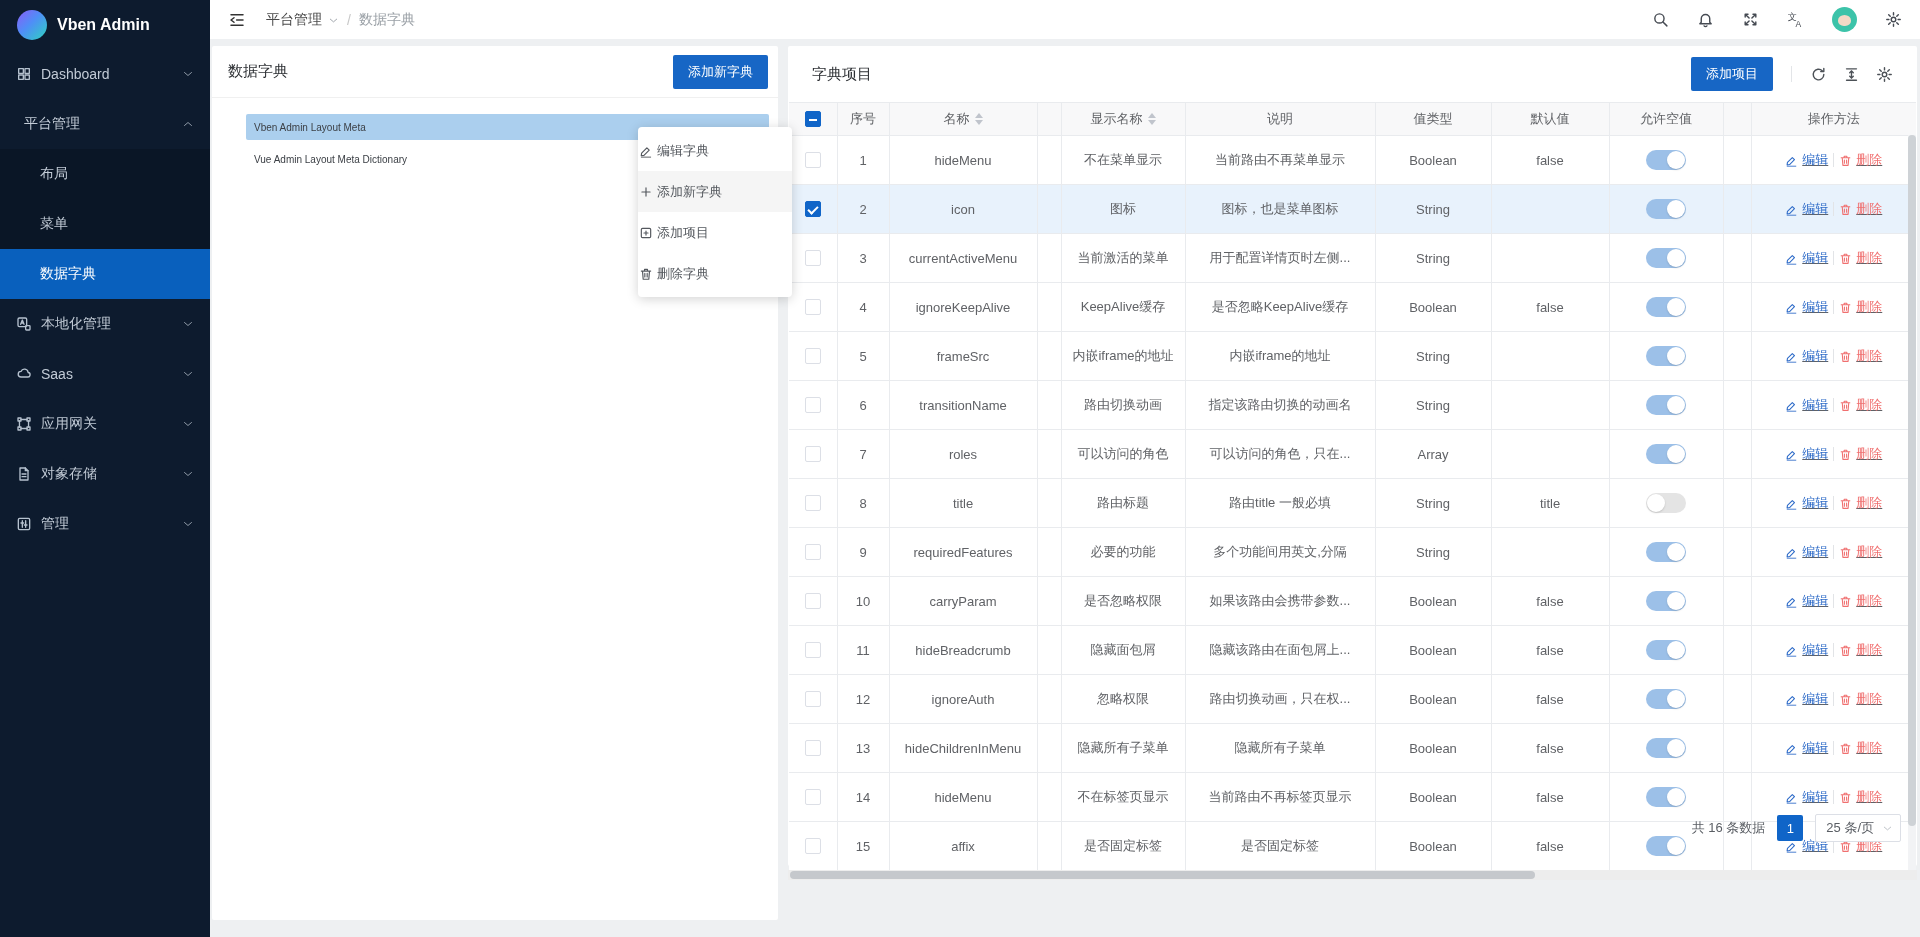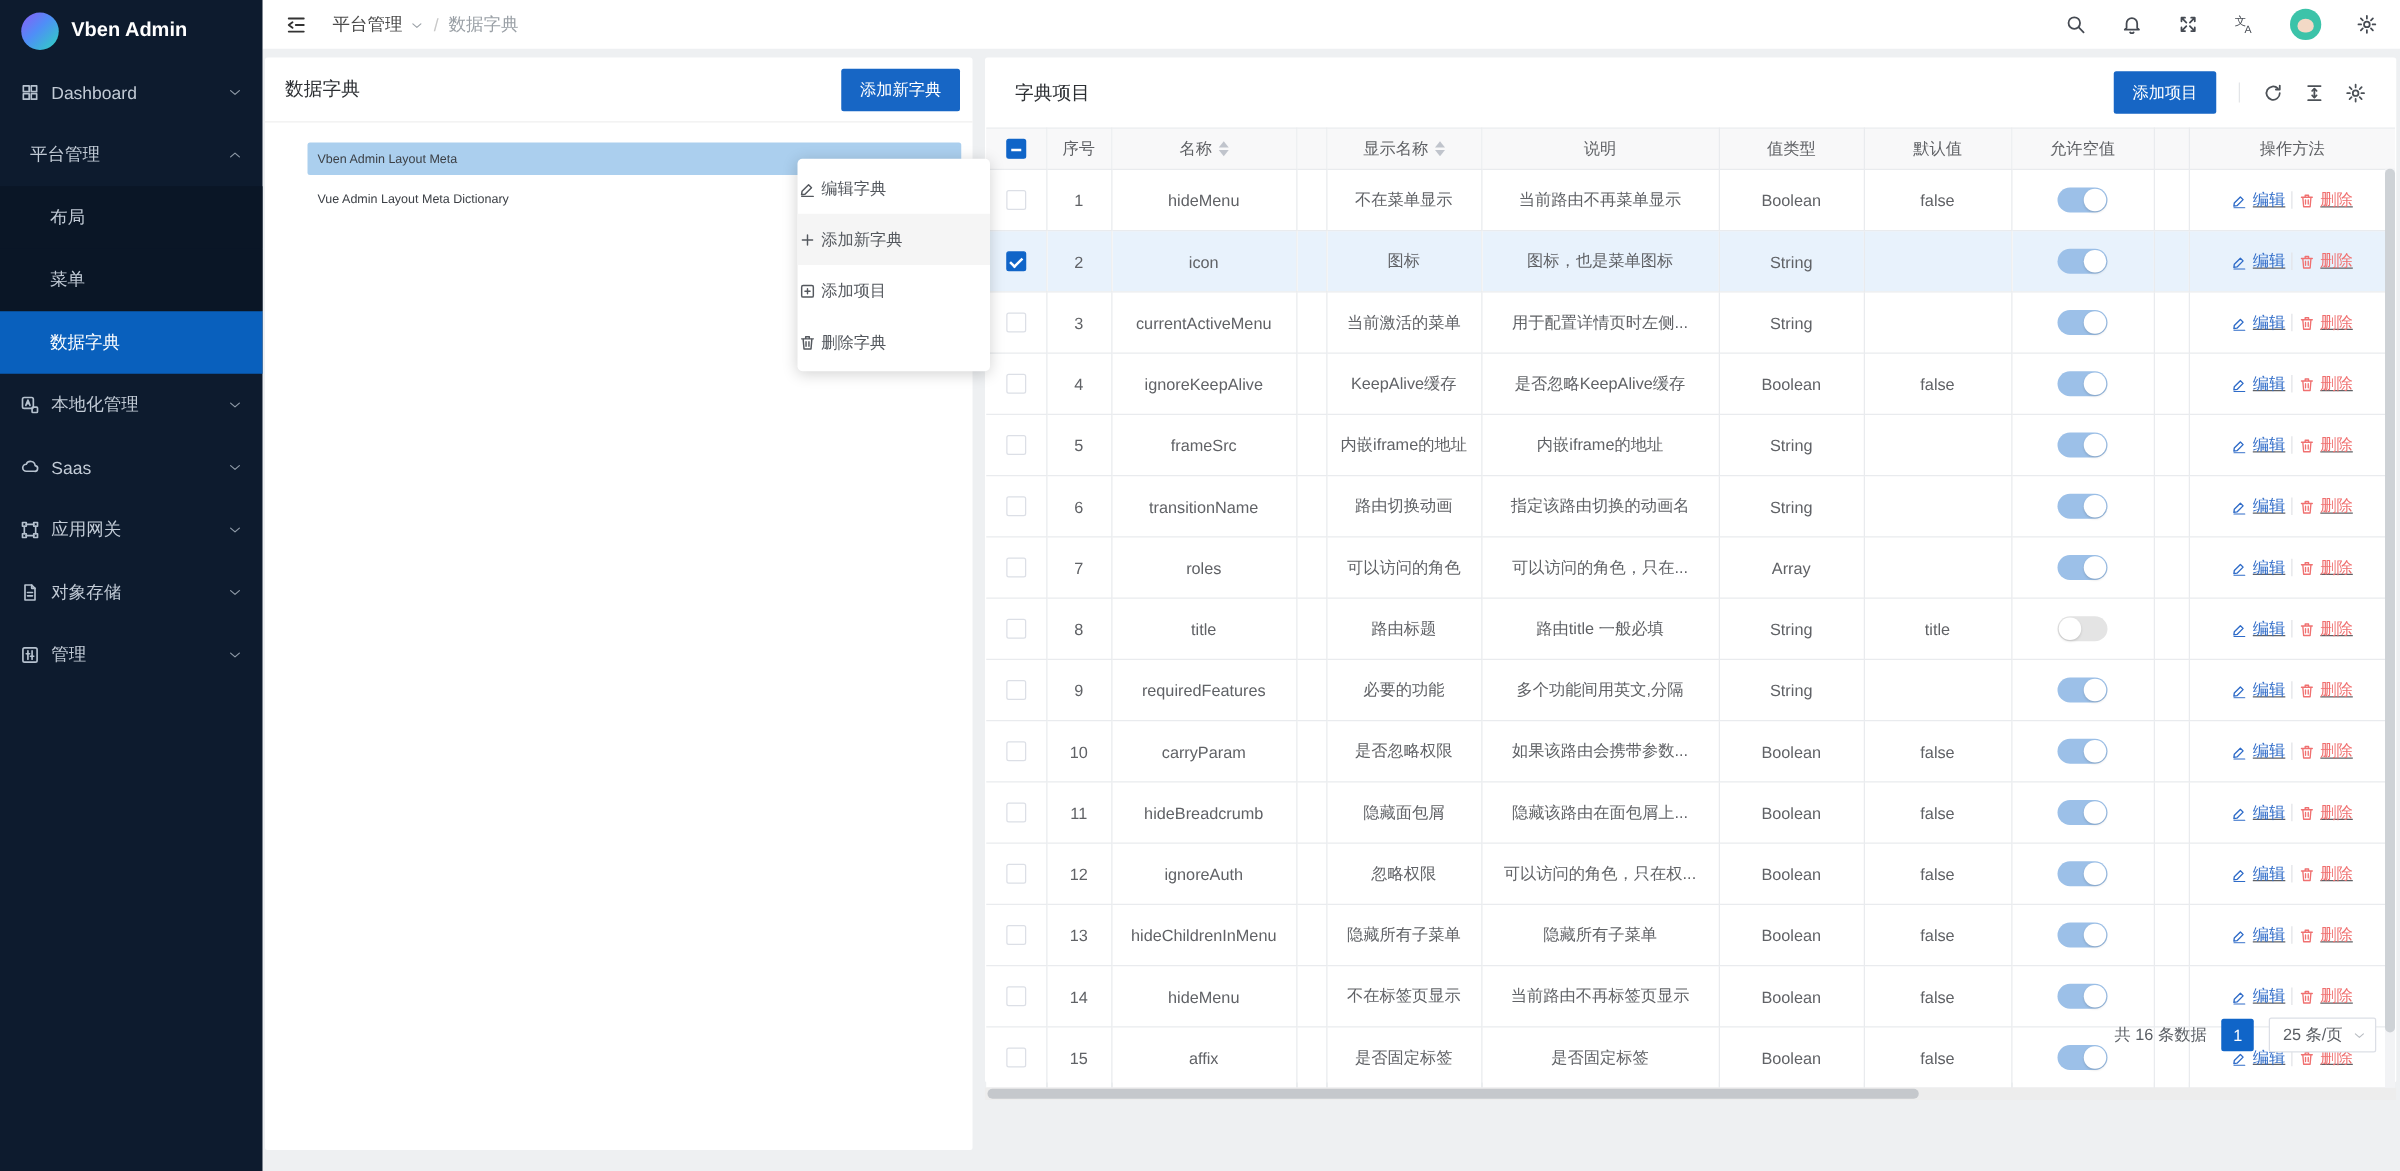--- a/index.html
+++ b/index.html
@@ -736,21 +736,21 @@
               </span>
             </span>
           </td>
         </tr>
         <tr class="">
           <td><span class="cb"></span></td>
           <td>12</td>
           <td>ignoreAuth</td>
           <td></td>
           <td>忽略权限</td>
-          <td>可以访问的角色，只在权...</td>
+          <td>路由切换动画，只在权...</td>
           <td>Boolean</td>
           <td>false</td>
           <td><span class="switch on"></span></td>
           <td></td>
           <td>
             <span class="ops-cell">
               <span class="op-link op-edit">
                 <span class="icon">
                   <svg viewBox="0 0 24 24" fill="none" stroke="currentColor" stroke-width="2" stroke-linecap="round" stroke-linejoin="round">
                     <path d="M13.5 6.5l4 4L8.5 19.5l-4.6.6.6-4.6z"></path>

